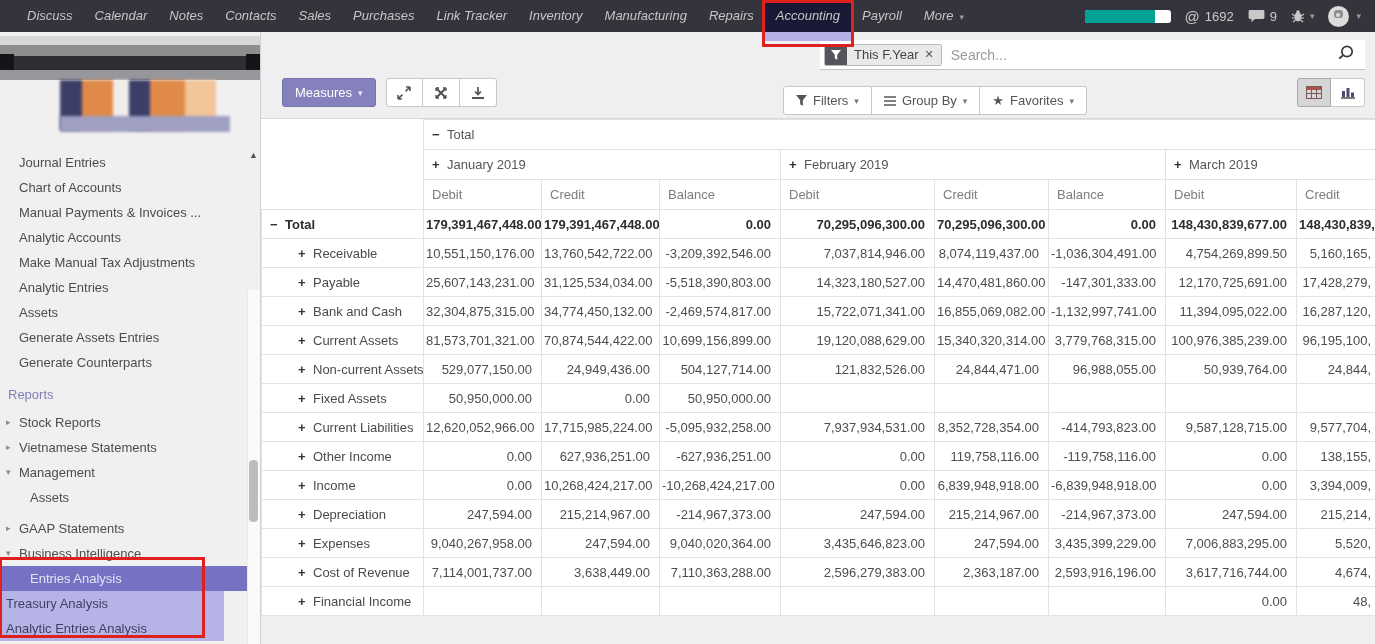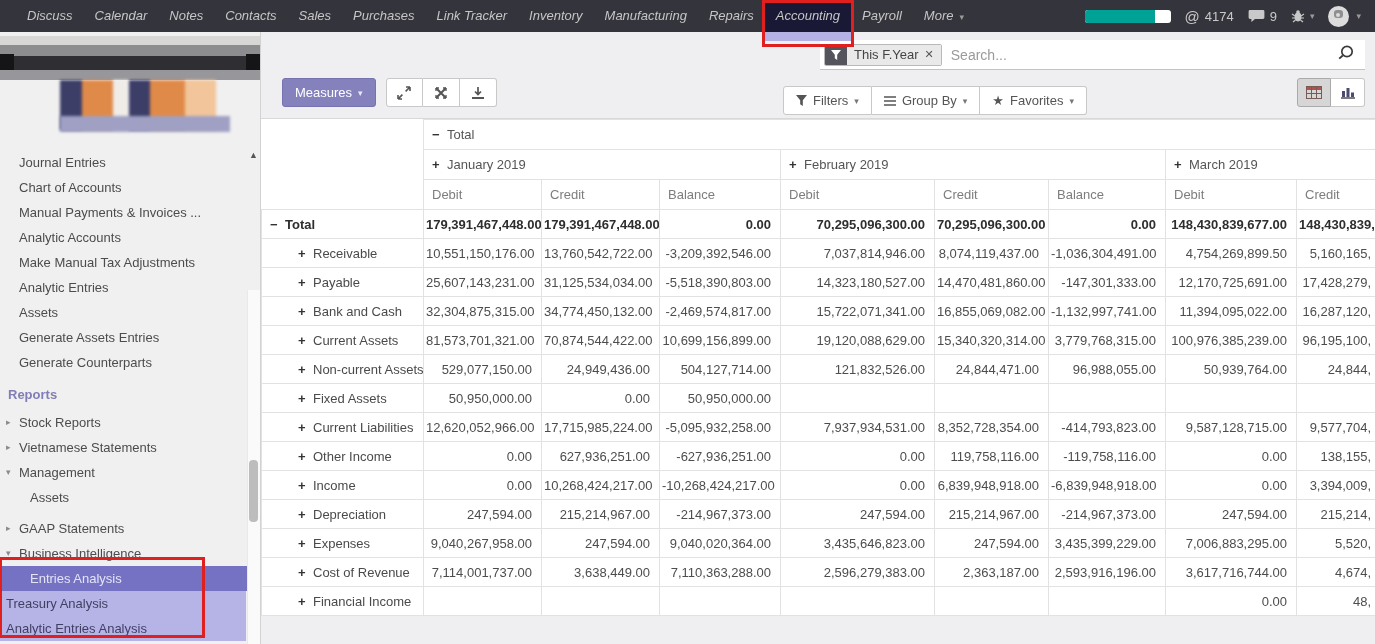--- a/index.html
+++ b/index.html
@@ -52,30 +52,30 @@
   .sb-logo .band3e{position:absolute;left:0;top:22px;width:14px;height:20px;background:#151517;}
   .sb-logo .band3f{position:absolute;right:0;top:22px;width:14px;height:20px;background:#151517;}
   .sb-logo .band4{position:absolute;left:0;top:38px;width:100%;height:10px;background:#97979b;}
   .sb-logo .mosaic{position:absolute;left:60px;top:48px;width:156px;height:50px;
     background:
       linear-gradient(90deg,#3c3e68 0 14%, #e08a4a 14% 34%, #f0ede9 34% 44%, #3c3e68 44% 58%, #e08a4a 58% 80%, #f2c59a 80% 100%);
     filter:blur(1.5px);}
   .sb-logo .mosaic2{position:absolute;left:60px;top:84px;width:170px;height:16px;background:#9fa0c4;filter:blur(1.5px);}
   .sb-items { margin-top:12px; }
   .sb-item { font-size:13px; color:#4c4c4c; line-height:25px; padding-left:19px; cursor:pointer; white-space:nowrap; }
-  .sb-section { font-size:13px; font-weight:700; color:#807eb4; padding:12px 0 6px 8px; }
+  .sb-section { font-size:13px; font-weight:400; color:#807eb4; padding:12px 0 6px 8px; }
   .sb-tree { margin-top:2px; position:relative; }
   .tree-item { font-size:13px; color:#4c4c4c; line-height:25px; cursor:pointer; white-space:nowrap; position:relative; display:flex; align-items:center; }
   .tree-item .tcaret { width:13px; margin-left:6px; font-size:9px; color:#8a8a8a; }
   .tree-item .tlabel { flex:0 0 auto; }
   .tree-item.parent .tlabel { margin-left:0; }
   .tree-item.child  { padding-left:30px; }
   .tree-item.gap-before { margin-top:6px; }
   .tree-item.sel  { background:#7572c4; color:#e4e4f4; width:247px; }
-  .tree-item.soft { background:#b6b4e6; color:#3f3f63; width:246px;padding-left:6px; }
+  .tree-item.soft { background:#b6b4e6; color:#3f3f63; width:224px;padding-left:6px; }
   .sb-annotation {
     position:absolute; left:-1px; top:525px; width:206px; height:81px;
     border:3px solid #e0201f; pointer-events:none; z-index:40;
   }
   .sb-track { position:absolute; right:0; top:258px; bottom:0; width:13px; background:#fafafa; border-left:1px solid #e9e9e9; }
   .sb-scroll-up { position:absolute; right:2px; top:118px; font-size:9px; color:#555; }
   .sb-thumb { position:absolute; right:2px; top:428px; width:9px; height:62px; background:#bdbdbd; border-radius:4px; }
 
   
   .content { position:absolute; left:260px; top:32px; right:0; bottom:0; background:#efeef0; border-left:1px solid #d2d2d2; }
@@ -147,21 +147,21 @@
       <span class="tb-item tb-active annotated"><span>Accounting</span></span>
       <span class="tb-item"><span>Payroll</span></span>
       <span class="tb-item"><span>More</span><span class="caret">▾</span></span>
     </div>
   <div class="tb-right">
     <div class="progress">
       <div class="progress-fill" id="progress-fill" style="width: 82%;"></div>
     </div>
     <div class="tb-stat">
       <span class="at-glyph">@</span>
-      <span>4174</span>
+      <span>1692</span>
     </div>
     <div class="tb-stat">
       <svg width="17" height="14" viewBox="0 0 17 14">
         <path d="M2 1h13a1.4 1.4 0 0 1 1.4 1.4v6.2A1.4 1.4 0 0 1 15 10H7l-3.6 3v-3H2A1.4 1.4 0 0 1 .6 8.6V2.4A1.4 1.4 0 0 1 2 1z" fill="#c9c9c9"></path>
       </svg>
       <span>9</span>
     </div>
     <div class="tb-stat">
       <svg width="14" height="14" viewBox="0 0 14 14">
         <ellipse cx="7" cy="8" rx="3.4" ry="4.4" fill="#c9c9c9"></ellipse>

